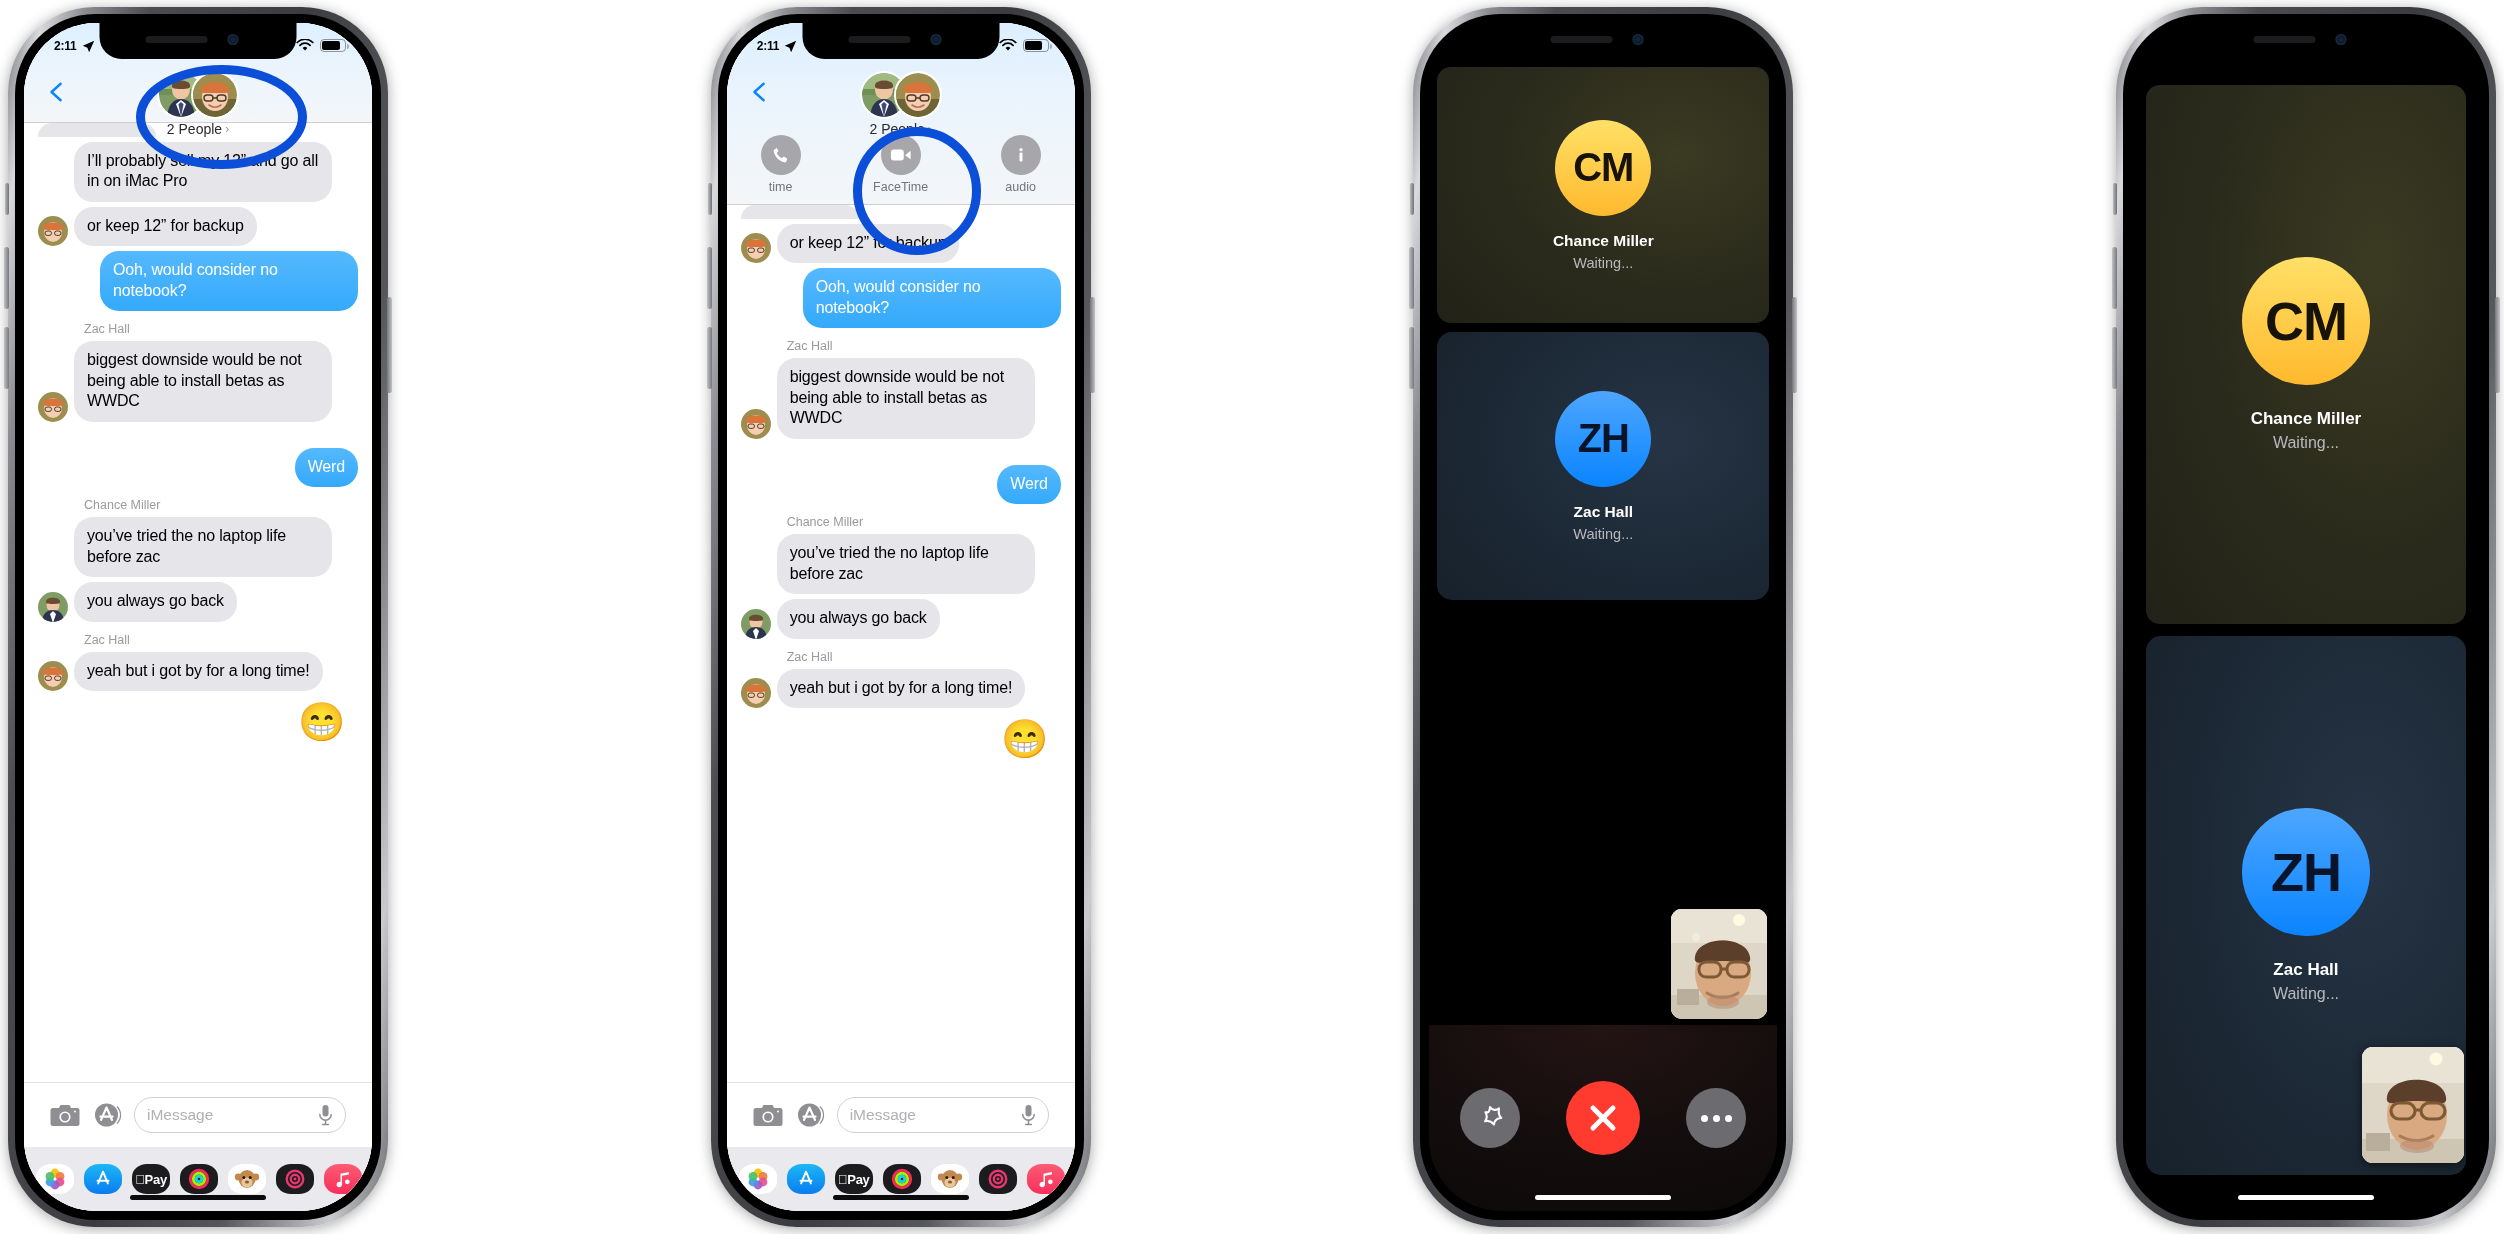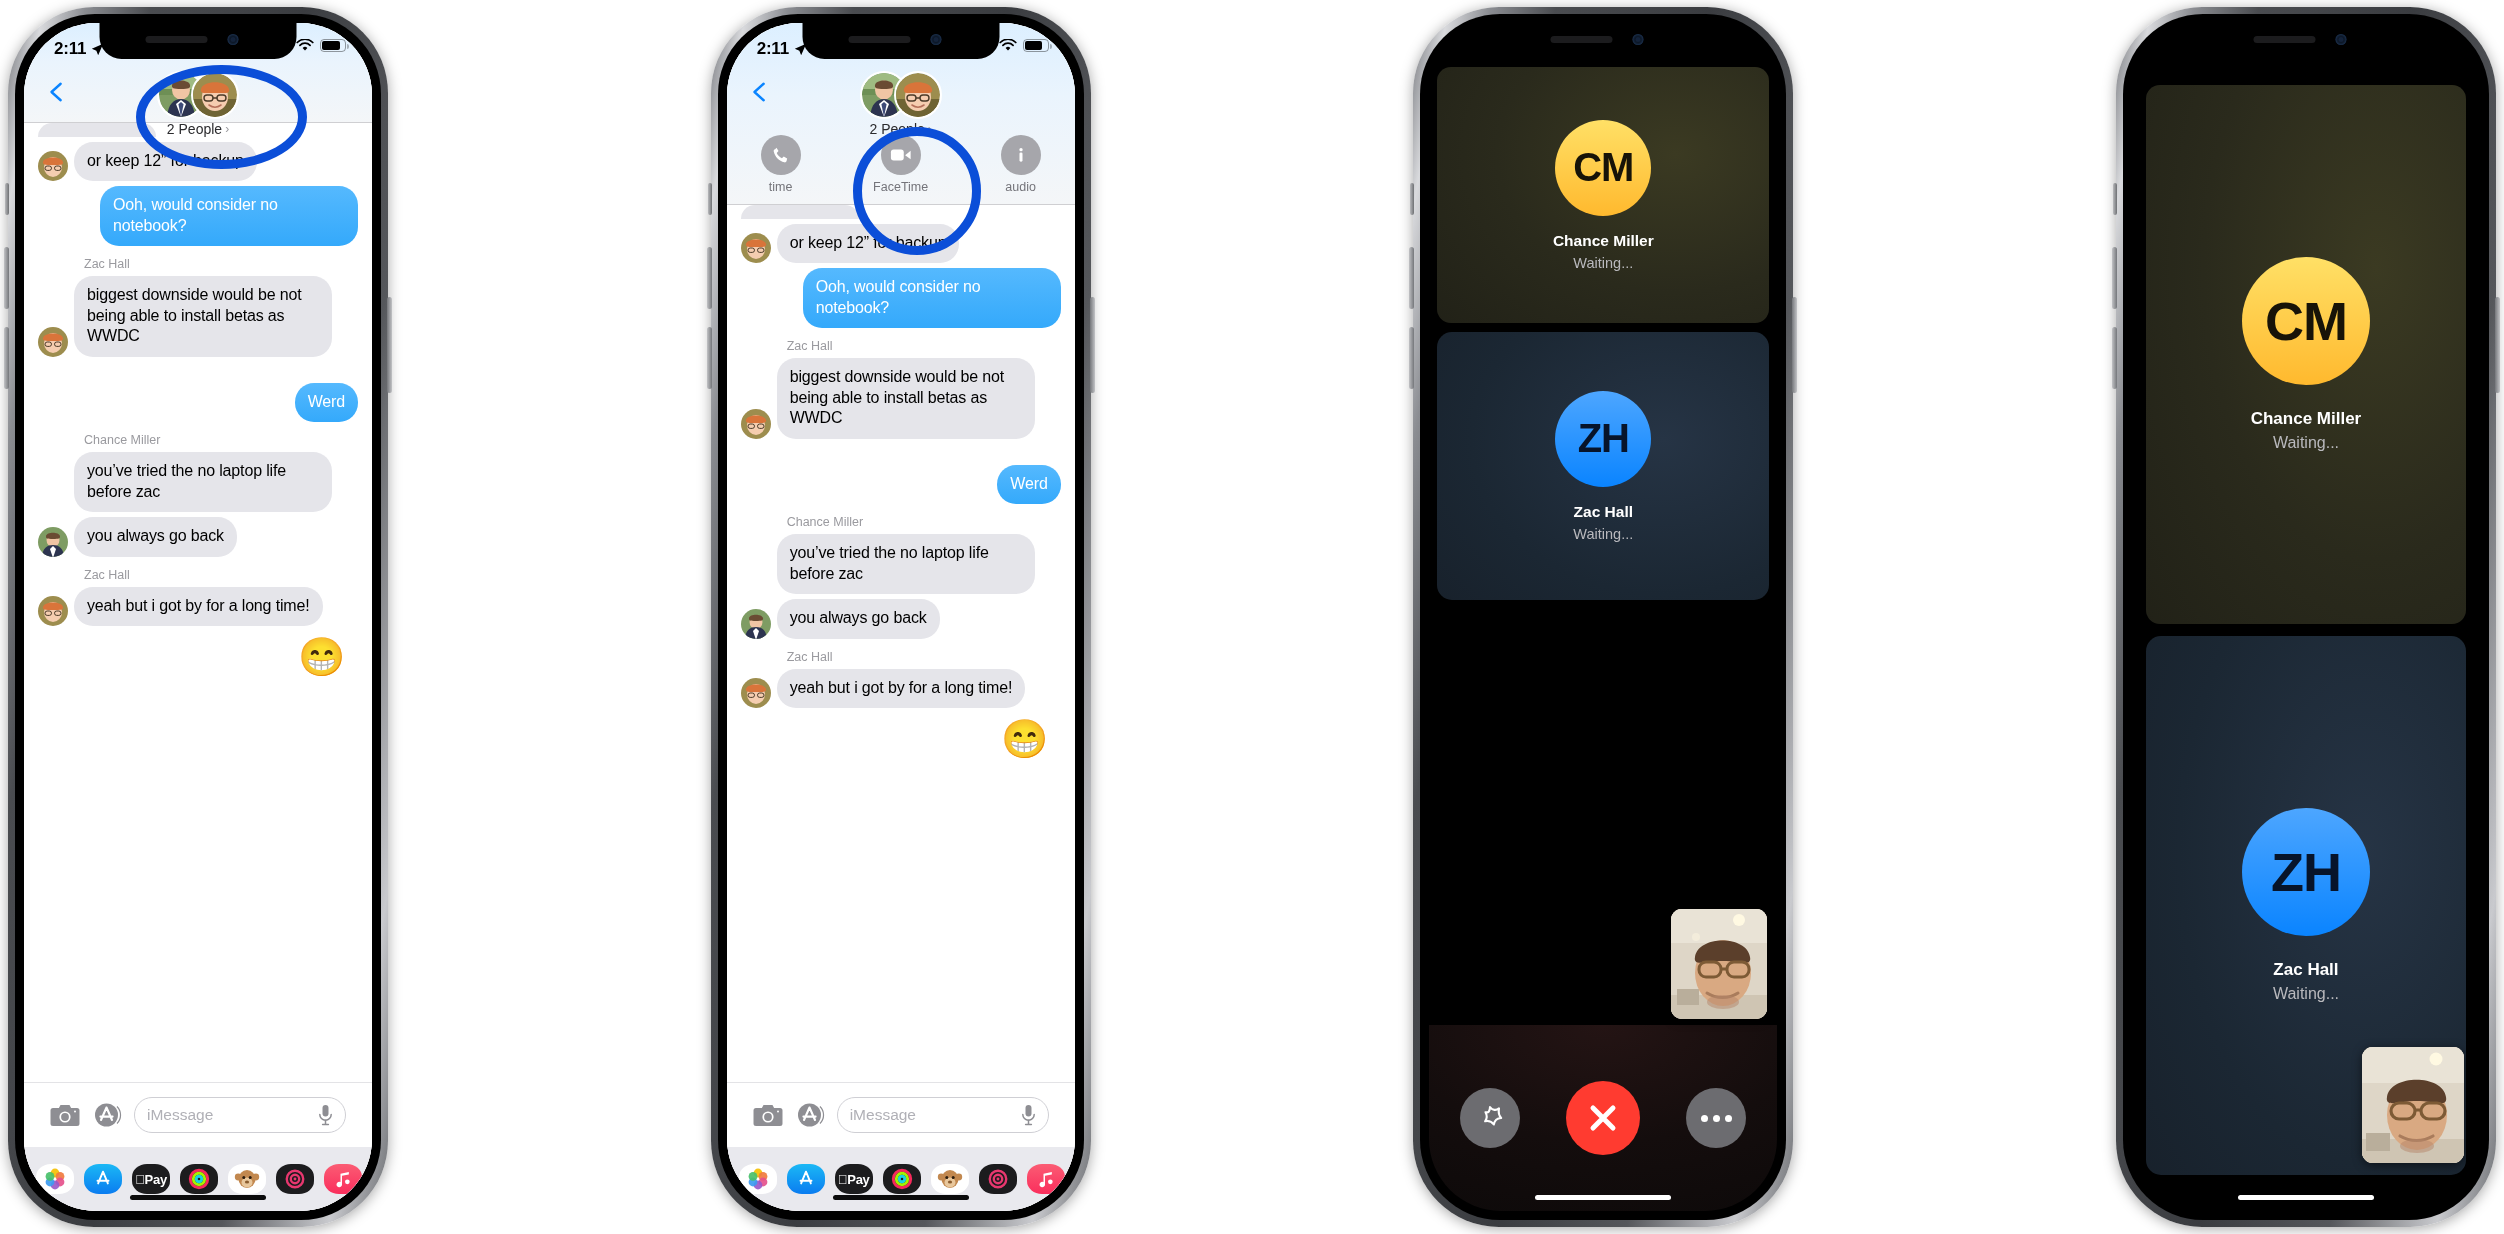--- a/index.html
+++ b/index.html
@@ -24,21 +24,21 @@
   .notch .cam:after{content:"";position:absolute;top:3px;left:3px;width:5px;height:5px;border-radius:50%;background:#14233b;}
 
   
   .btn-sil{position:absolute;left:-3px;top:176px;width:4px;height:32px;border-radius:3px;background:linear-gradient(90deg,#b9babd,#6e7073);}
   .btn-v1{position:absolute;left:-4px;top:240px;width:5px;height:62px;border-radius:3px;background:linear-gradient(90deg,#c2c3c6,#74767a);}
   .btn-v2{position:absolute;left:-4px;top:320px;width:5px;height:62px;border-radius:3px;background:linear-gradient(90deg,#c2c3c6,#74767a);}
   .btn-pw{position:absolute;right:-4px;top:290px;width:5px;height:96px;border-radius:3px;background:linear-gradient(270deg,#c2c3c6,#74767a);}
 
   
   .statusbar{position:absolute;top:0;left:0;right:0;height:46px;z-index:35;display:flex;align-items:flex-start;justify-content:space-between;
-    padding:16px 26px 0 30px;box-sizing:border-box;color:#000;font-size:17px;font-weight:700;}
+    padding:16px 26px 0 30px;box-sizing:border-box;color:#000;font-size:12px;font-weight:700;}
   .sb-left{display:flex;align-items:center;gap:5px;letter-spacing:-.2px;}
   .sb-right{display:flex;align-items:center;gap:6px;}
   .loc-arrow{width:13px;height:13px;display:block;}
   .bars{display:flex;align-items:flex-end;gap:2.5px;height:12px;}
   .bars i{display:block;width:3.5px;border-radius:1px;background:#000;}
   .bars i:nth-child(1){height:5px}
   .bars i:nth-child(2){height:7px}
   .bars i:nth-child(3){height:9px}
   .bars i:nth-child(4){height:11px;background:#b9b9bd}
   .batt{position:relative;width:26px;height:13px;border:1.6px solid rgba(0,0,0,.38);border-radius:4px;box-sizing:border-box;}
@@ -202,20 +202,24 @@
               <div class="people">
                 <span>2 People</span>
                 <span class="chev">›</span>
               </div>
             </div>
           </div>
 
           <div class="msg-list">
             <div class="partial"></div>
             <div class="row">
+              <div class="ravatar ghost"></div>
+              <div class="bub them">I’ll probably sell my 12” and go all in on iMac Pro</div>
+            </div>
+            <div class="row">
               <div class="ravatar">
                 <svg viewBox="0 0 30 30" width="30" height="30">
                     <defs>
                       <clipPath id="a1">
                         <circle cx="15" cy="15" r="15"></circle>
                       </clipPath>
                     </defs>
                   <g clip-path="url(#a1)">
                       <rect width="30" height="30" fill="#9d8d4e"></rect>
                   <ellipse cx="15" cy="16" rx="9" ry="10" fill="#f5cdb0"></ellipse>

